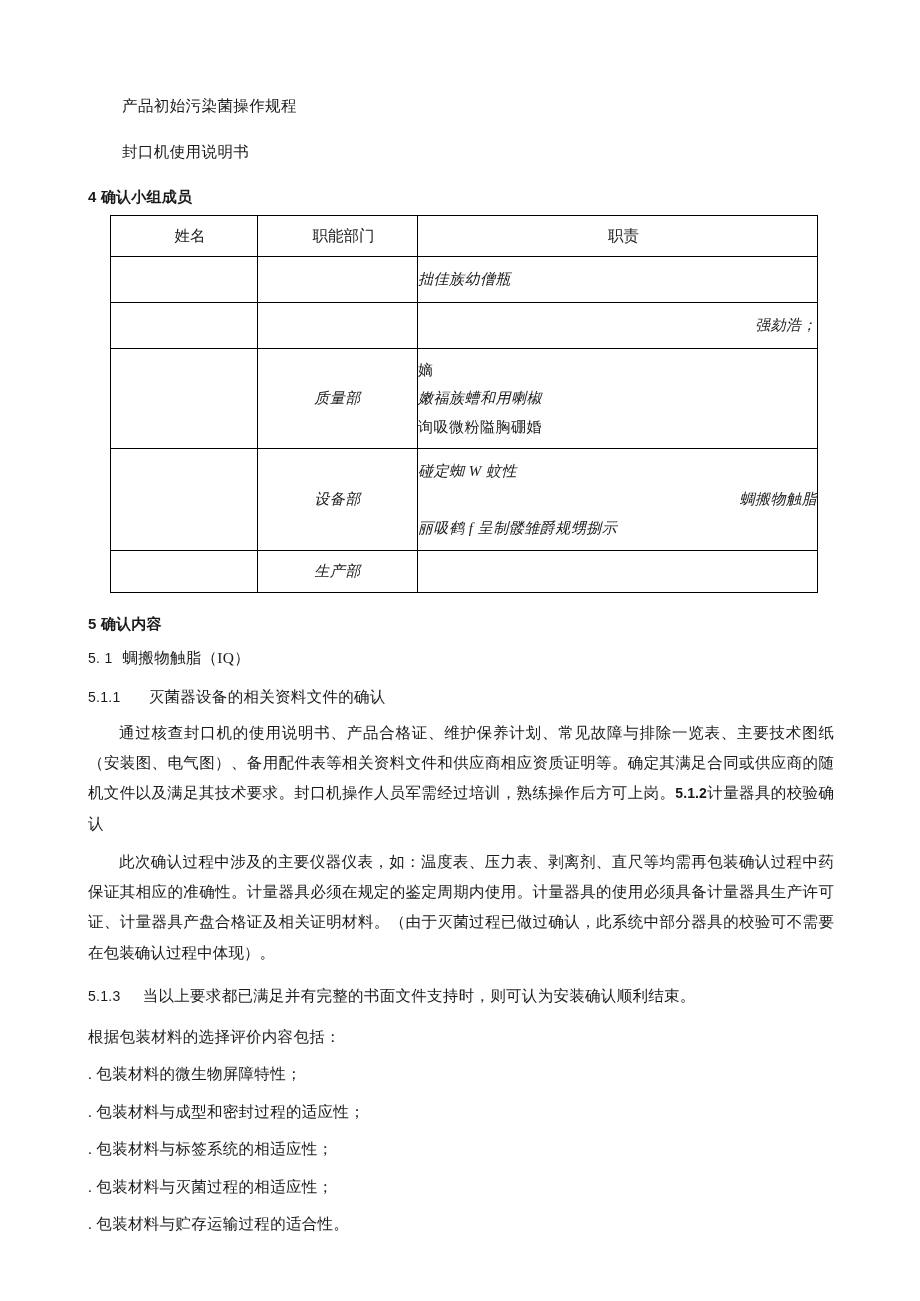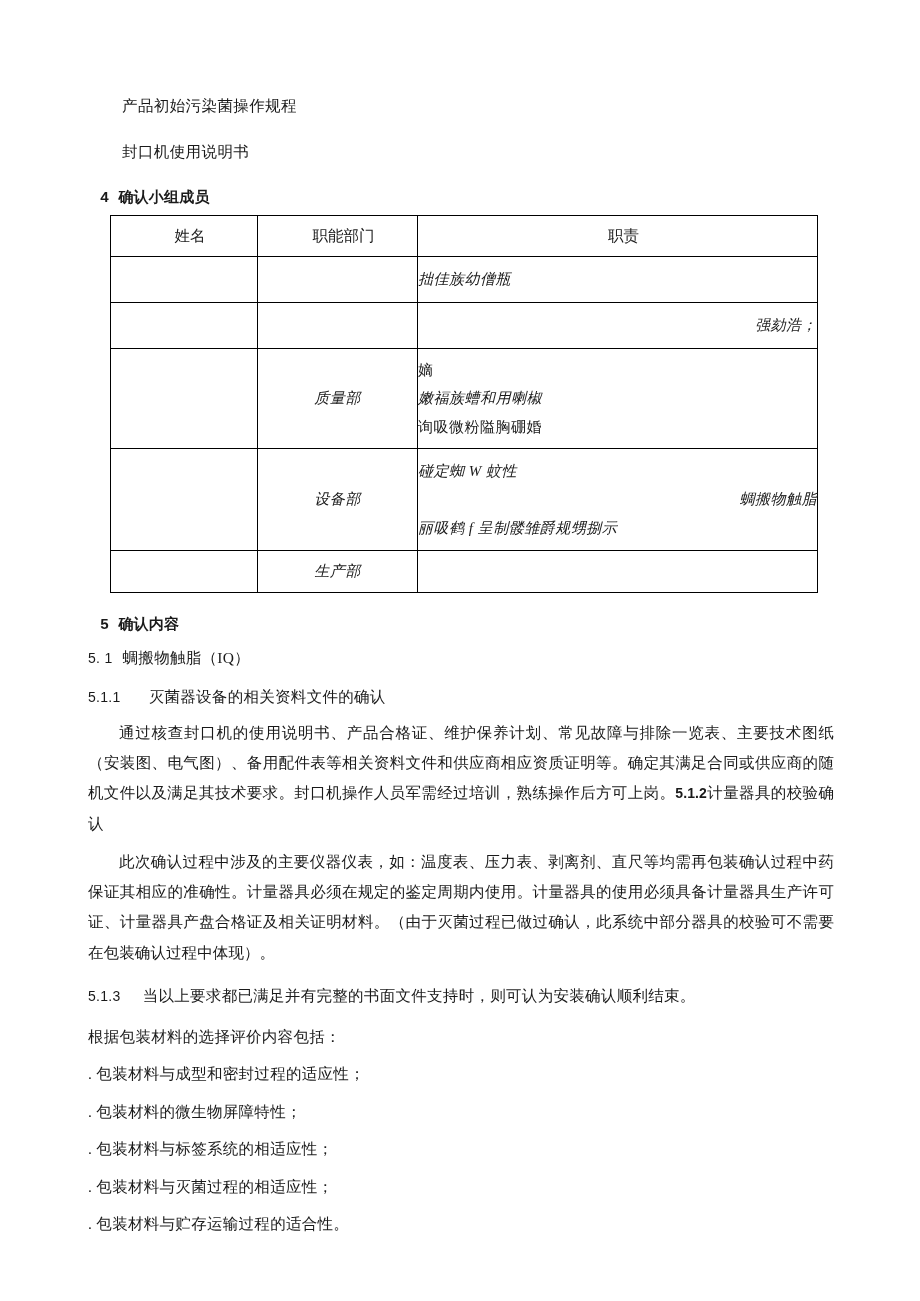--- a/index.html
+++ b/index.html
@@ -29,25 +29,25 @@
     top: 96px;
     width: 746px;
   }
   .pre-list-item {
     font-size: 15.5px;
     padding-left: 34px;
     margin-bottom: 25px;
     letter-spacing: 0.4px;
   }
   .h-bold {
-    font-family: Liberation Mono, monospace;
+    font-family: Liberation Sans, sans-serif;
     font-weight: bold;
     font-size: 15px;
     letter-spacing: 0.2px;
-    margin: 0 0 8px 12px;
+    margin: 0 0 8px 0;
   }
   .sec-head {
     font-size: 15.5px;
     margin: 0 0 18px 0;
     letter-spacing: 0.3px;
   }
   .sec-head .num {
     font-family: "Liberation Sans", "DejaVu Sans", sans-serif;
     font-size: 14px;
   }
@@ -209,20 +209,20 @@
 
     <div class="spacer-sm"></div>
 
     <div class="sec-head" style="margin-bottom:22px;">
       <span class="num">5.1.3</span><span style="margin-left:22px;">当以上要求都已满足并有完整的书面文件支持时，则可认为安装确认顺利结束。</span>
     </div>
 
 
     <div class="plain-line">根据包装材料的选择评价内容包括：</div>
 
+    <div class="bullet-line">. 包装材料的微生物屏障特性；</div>
     <div class="bullet-line">. 包装材料与成型和密封过程的适应性；</div>
-    <div class="bullet-line">. 包装材料的微生物屏障特性；</div>
     <div class="bullet-line">. 包装材料与标签系统的相适应性；</div>
     <div class="bullet-line">. 包装材料与灭菌过程的相适应性；</div>
     <div class="bullet-line">. 包装材料与贮存运输过程的适合性。</div>
 
   </div>
 </div>
 
 </body></html>

